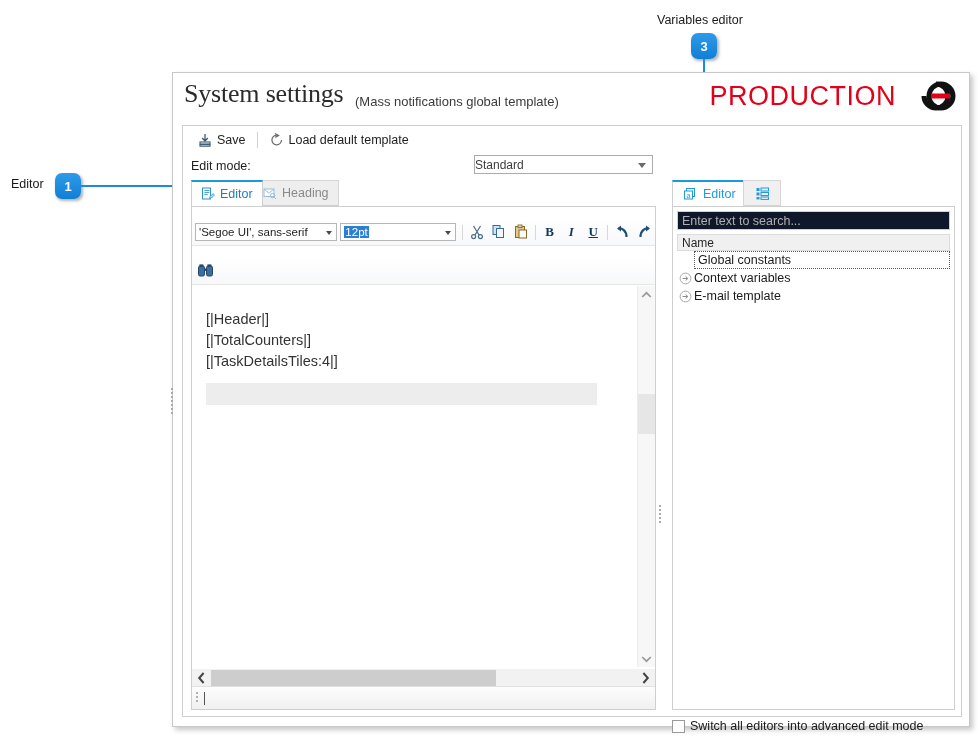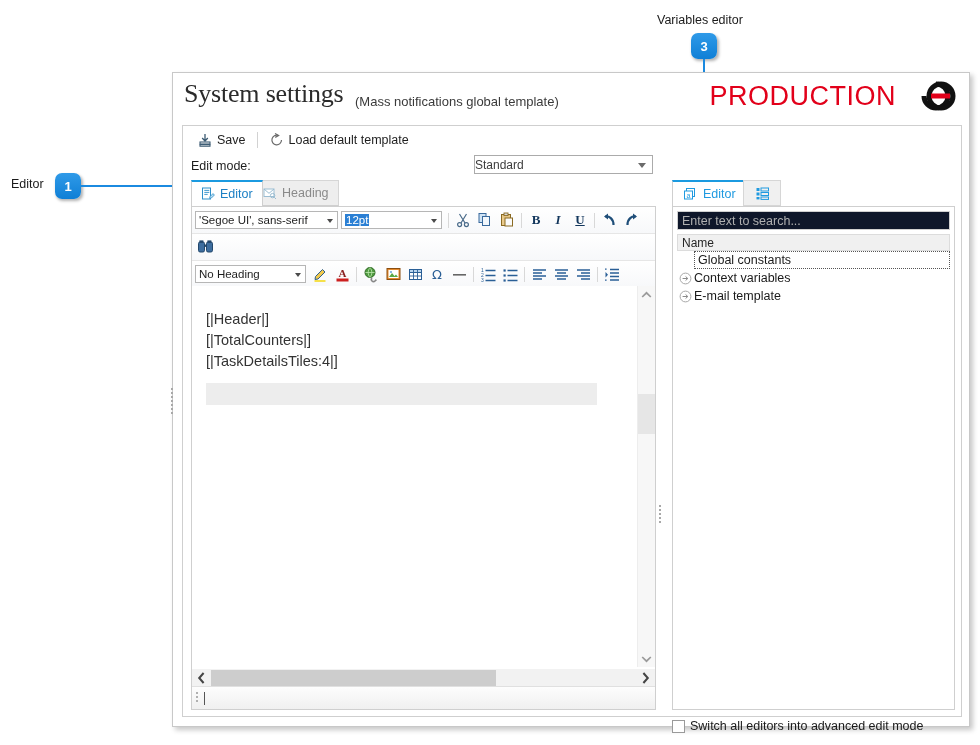--- a/index.html
+++ b/index.html
@@ -179,20 +179,21 @@
   }
 
   
   .fmt-row {
     position: relative;
     height: 26px;
     border-bottom: 1px solid #e6e6e6;
     display: flex; align-items: center;
     padding-left: 3px;
     background: linear-gradient(180deg,#ffffff 0%,#f7f8fa 100%);
+    margin-top: 12px;
   }
   .fmt-row.last { border-bottom: 1px solid #dcdcdc; }
   .combo {
     height: 18px;
     border: 1px solid #b6b6b6;
     background: #fff;
     box-sizing: border-box;
     display: flex; align-items: center;
     position: relative;
     font-size: 11.5px;
@@ -465,21 +466,21 @@
           </div>
         </div>
 
         <div class="editor-body">
 
           <div class="fmt-row">
             <div class="combo" style="width:143px;">
               <span>'Segoe UI', sans-serif</span>
               <span class="arrow"></span>
             </div>
-            <div class="combo" style="width:101px;align-items:center;">
+            <div class="combo" style="width:116px;align-items:center;">
               <span class="selected-val">12pt</span>
               <span class="arrow"></span>
             </div>
             <div class="vsep"></div>
             <div class="ti">
               <svg width="16" height="16" viewBox="0 0 16 16">
                 <path d="M4.5 2 L10 11 M11.5 2 L6 11" stroke="#4a6b8a" stroke-width="1.2" fill="none"></path>
                 <circle cx="4.6" cy="12.6" r="2" fill="none" stroke="#4a6b8a" stroke-width="1.2"></circle>
                 <circle cx="11.4" cy="12.6" r="2" fill="none" stroke="#4a6b8a" stroke-width="1.2"></circle>
               </svg>

